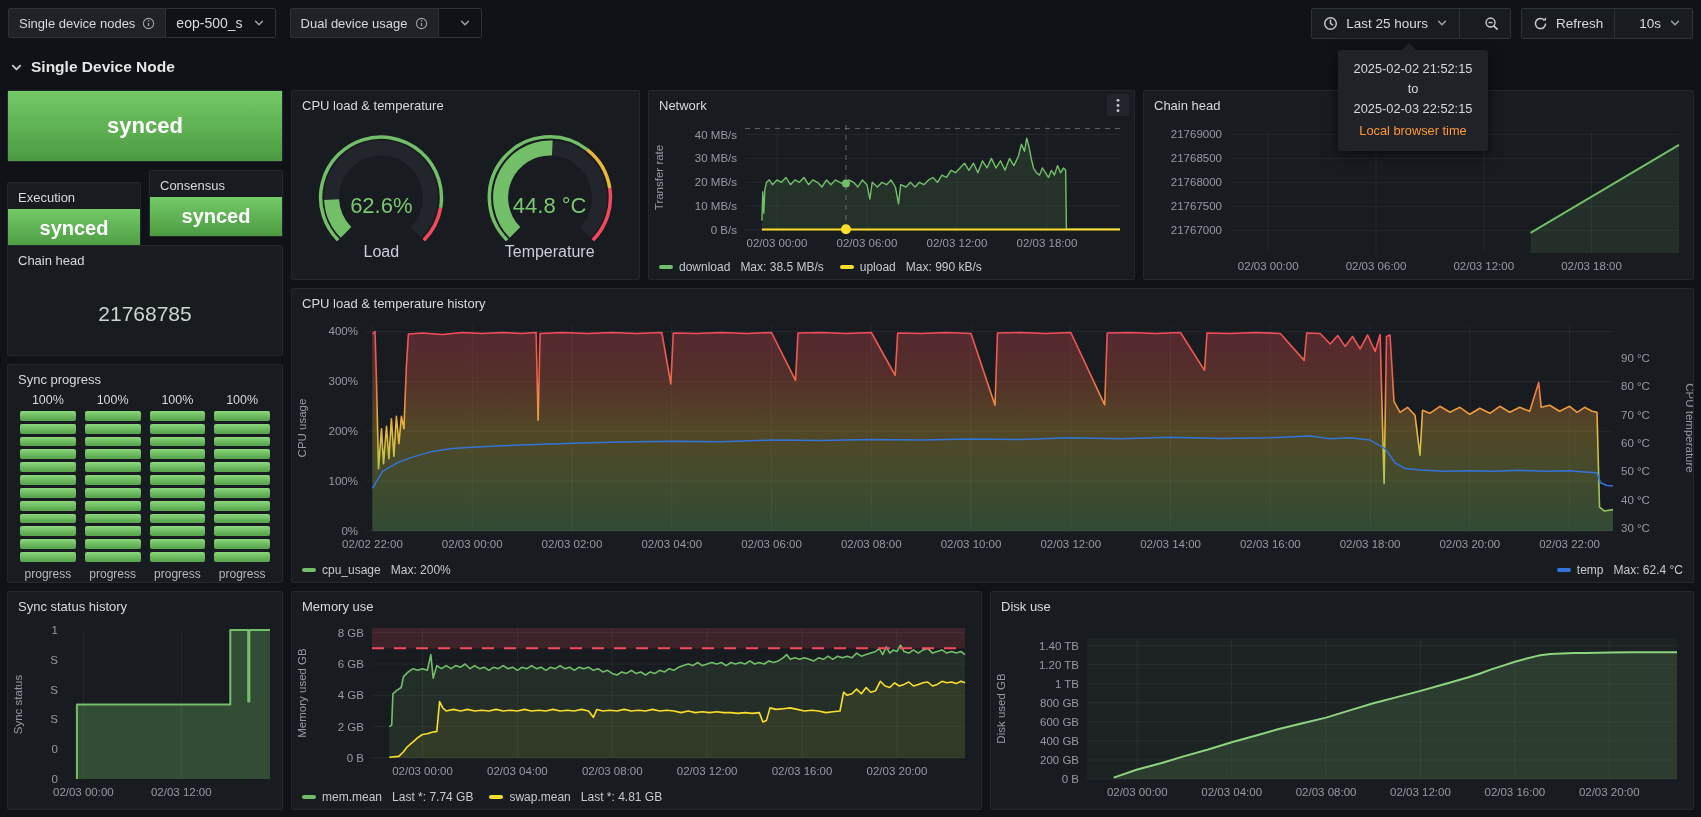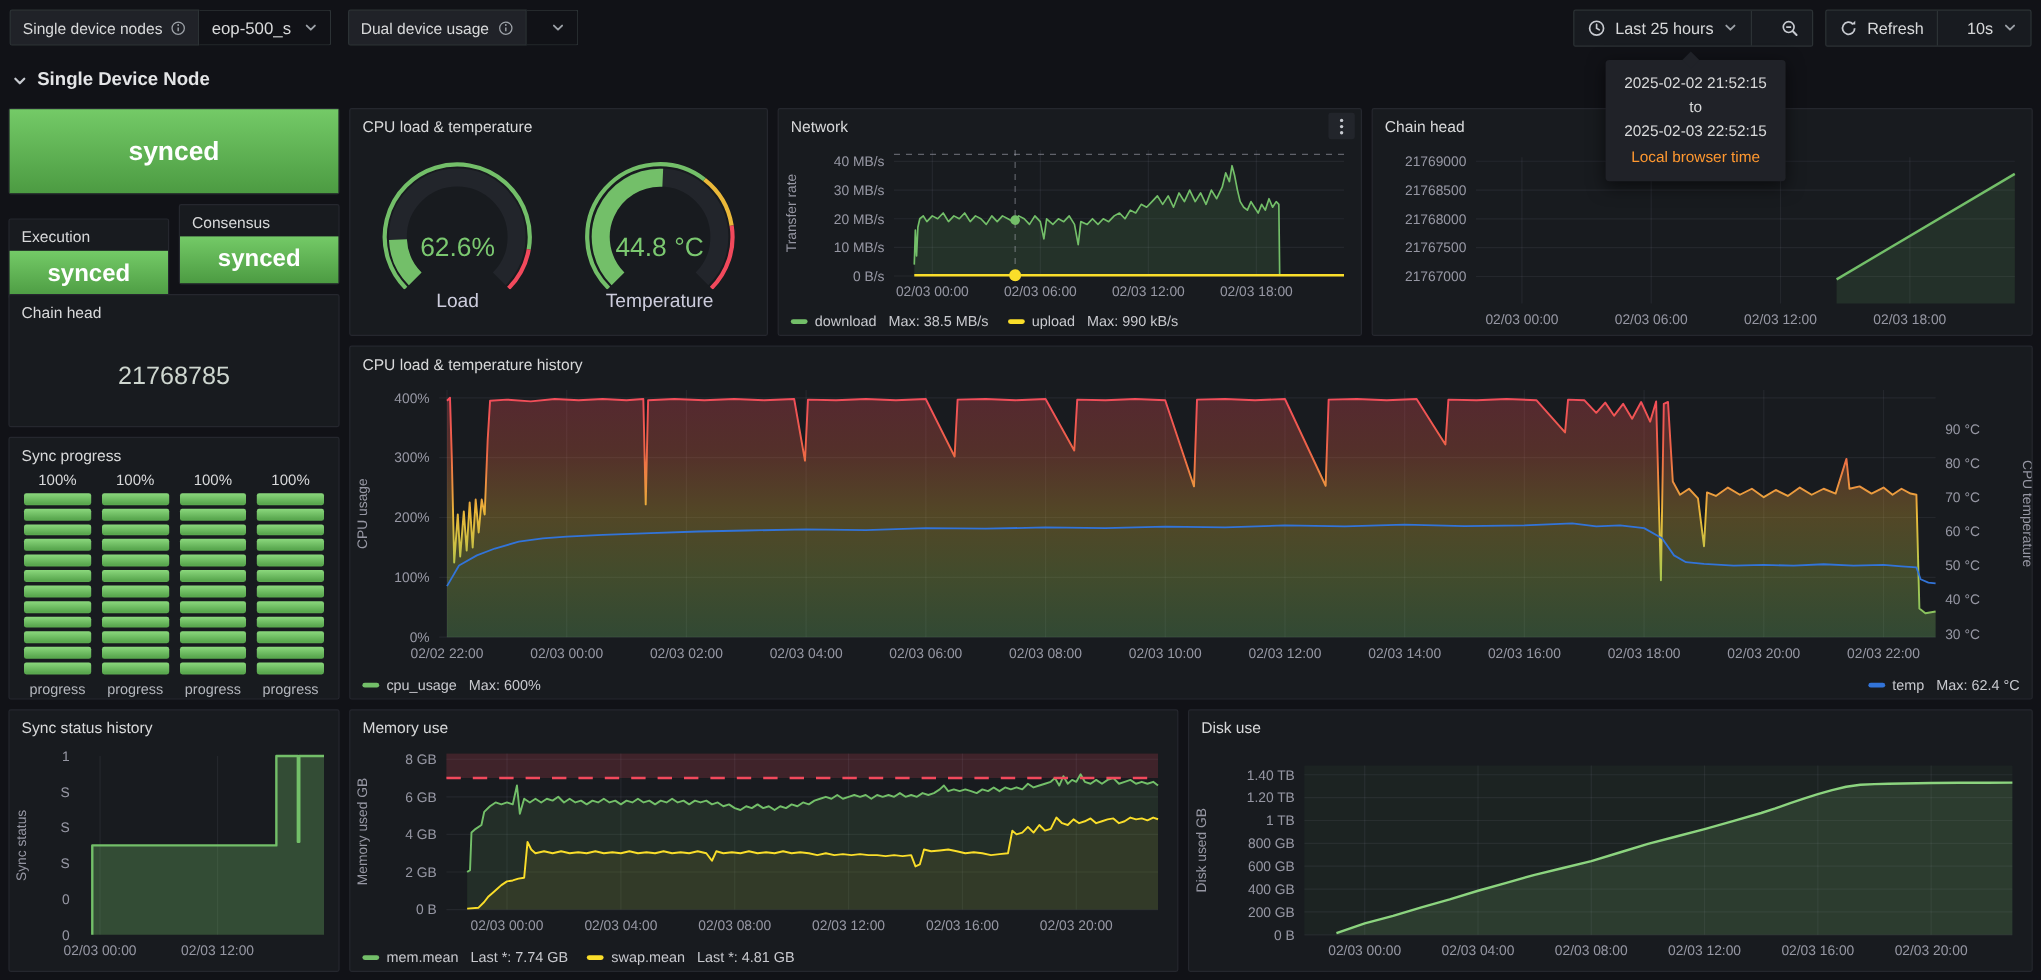--- a/index.html
+++ b/index.html
@@ -462,21 +462,21 @@
           <text x="1177.8444000000002" y="233" text-anchor="middle" fill="rgba(204,204,220,0.7)" font-size="11.5">02/03 20:00</text>
           <text x="1277.6044000000002" y="233" text-anchor="middle" fill="rgba(204,204,220,0.7)" font-size="11.5">02/03 22:00</text>
           <text transform="translate(14 113) rotate(-90)" text-anchor="middle" fill="rgba(204,204,220,0.7)" font-size="11.5">CPU usage</text>
           <text transform="translate(1394 113) rotate(90)" text-anchor="middle" fill="rgba(204,204,220,0.7)" font-size="11.5">CPU temperature</text>
         </svg></div>
     <div class="panel-legend">
         <div class="lg-side">
           <div class="lg-item">
             <span class="sw" style="background:#73BF69"></span>
             <span class="lg-l">cpu_usage</span>
-            <span class="lg-x">Max: 600%</span>
+            <span class="lg-x">Max: 200%</span>
           </div>
         </div>
         <div class="lg-side">
           <div class="lg-item">
             <span class="sw" style="background:#3274D9"></span>
             <span class="lg-l">temp</span>
             <span class="lg-x">Max: 62.4 °C</span>
           </div>
         </div>
       </div>

